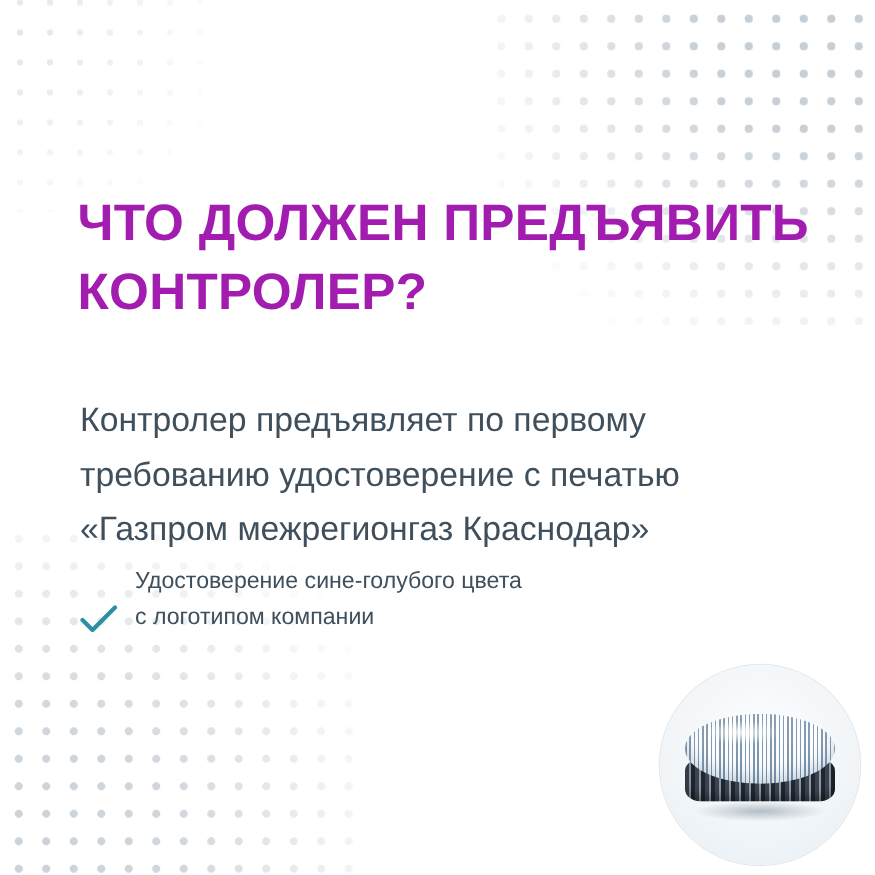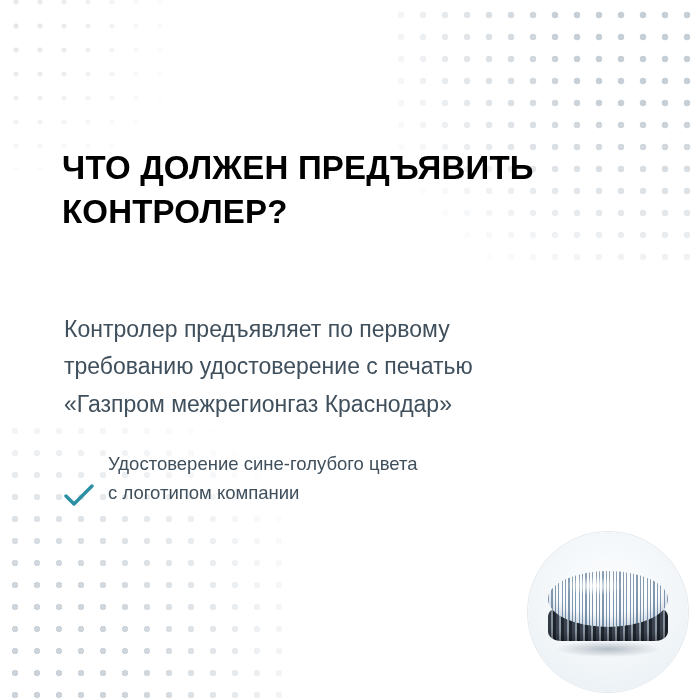--- a/index.html
+++ b/index.html
@@ -71,36 +71,36 @@
     top: 0;
     right: 54px;
     bottom: 0;
   }
 
   .title {
     position: absolute;
     top: 124px;
     left: 0;
     width: 600px;
-    color: #000000;
-    font-size: 33px;
+    color: #a21caf;
+    font-size: 41px;
     line-height: 1.32;
     font-weight: bold;
     letter-spacing: 0.2px;
     text-transform: uppercase;
     white-space: pre-line;
   }
 
   .paragraph {
     position: absolute;
     top: 288px;
     left: 2px;
     width: 560px;
     color: #3f4f5c;
-    font-size: 23px;
+    font-size: 27px;
     line-height: 1.62;
     white-space: pre-line;
   }
 
   .bullet-row {
     position: absolute;
     top: 450px;
     left: 2px;
     width: 570px;
     display: flex;

